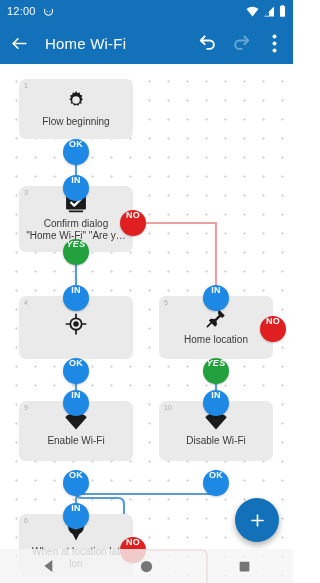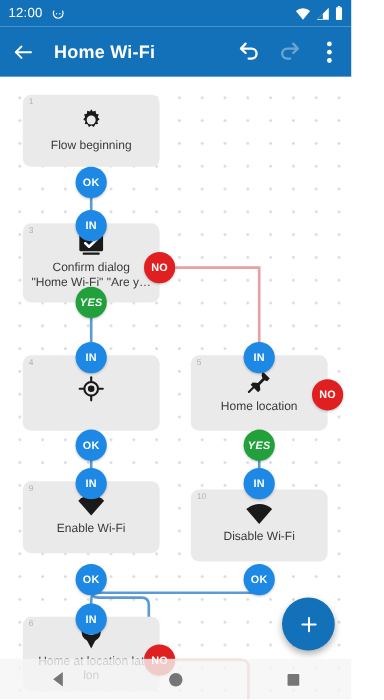--- a/index.html
+++ b/index.html
@@ -33,21 +33,21 @@
   
   #appbar {
     position: absolute; top: 22px; left: 0;
     width: 293px; height: 42px;
     background: #1271b8;
     display: flex; align-items: center;
     padding: 0 9px;
     color: #fff;
   }
   #appbar .title {
-    font-size: 15px; font-weight: bold;
+    font-size: 15px; font-weight: normal;
     margin-left: 16px; letter-spacing: .2px;
     white-space: nowrap;
   }
   #appbar .actions { margin-left: auto; display: flex; align-items: center; gap: 13px; }
   .barbtn { width:20px; height:20px; display:flex; align-items:center; justify-content:center; }
 
   
   #canvas {
     position: absolute; top: 64px; left: 0;
     width: 293px; height: 519px;
@@ -81,21 +81,21 @@
     font-size: 10px; color: #3a3a3a;
     text-align: center; line-height: 12px;
     white-space: pre-line;
   }
 
   
   .port {
     position: absolute;
     width: 26px; height: 26px;
     border-radius: 50%;
-    display: flex; align-items: center; justify-content: center;
+    display: flex; justify-content: center;
     font-size: 9px; font-weight: bold; color: #fff;
     letter-spacing: .3px;
     box-shadow: 0 1px 2px rgba(0,0,0,.22);
   }
   .port.blue  { background: #1e88e5; }
   .port.green { background: #21a03b; font-style: italic; }
   .port.red   { background: #e02020; }
 
   
   #fab {
@@ -297,21 +297,21 @@
       </span>
       <span class="lbl">Enable Wi-Fi</span>
     </div>
     <div class="port blue" style="left:63px; top:406px; z-index:12;">
       <span>OK</span>
     </div>
 
     <div class="port blue" style="left:203px; top:326px; z-index:12;">
       <span>IN</span>
     </div>
-    <div class="block" style="left:159px; top:344px; width:114px; height:60px;">
+    <div class="block" style="left:159px; top:337px; width:114px; height:60px;">
       <span class="num">10</span>
       <span class="bicon">
         <svg width="24" height="17" viewBox="0 0 24 17" fill="#1a1a1a">
           <path d="M12 16.6 L1.2 4.2 A16 16 0 0 1 22.8 4.2 Z"></path>
         </svg>
       </span>
       <span class="lbl">Disable Wi-Fi</span>
     </div>
     <div class="port blue" style="left:203px; top:406px; z-index:12;">
       <span>OK</span>
@@ -322,21 +322,21 @@
     </div>
     <div class="block" style="left:19px; top:450px; width:114px; height:62px;">
       <span class="num">6</span>
       <span class="bicon">
         <svg width="18" height="23" viewBox="0 0 18 23" fill="#1a1a1a">
           <path d="M9 0.6 A8 8 0 0 0 9 16.6 A8 8 0 0 0 9 0.6 Z"></path>
           <path d="M9 22.4 L3.6 12 L14.4 12 Z"></path>
           <circle cx="9" cy="8.4" r="2.8" fill="#eaeaea"></circle>
         </svg>
       </span>
-      <span class="lbl">Home at location lat
+      <span class="lbl">When at location lat
 lon</span>
     </div>
     <div class="port red" style="left:120px; top:473px; z-index:12;">
       <span>NO</span>
     </div>
 
   </div>
 
   <div id="fab">
     <svg width="19" height="19" viewBox="0 0 24 24" fill="none" stroke="#fff" stroke-width="2.1" stroke-linecap="round">

